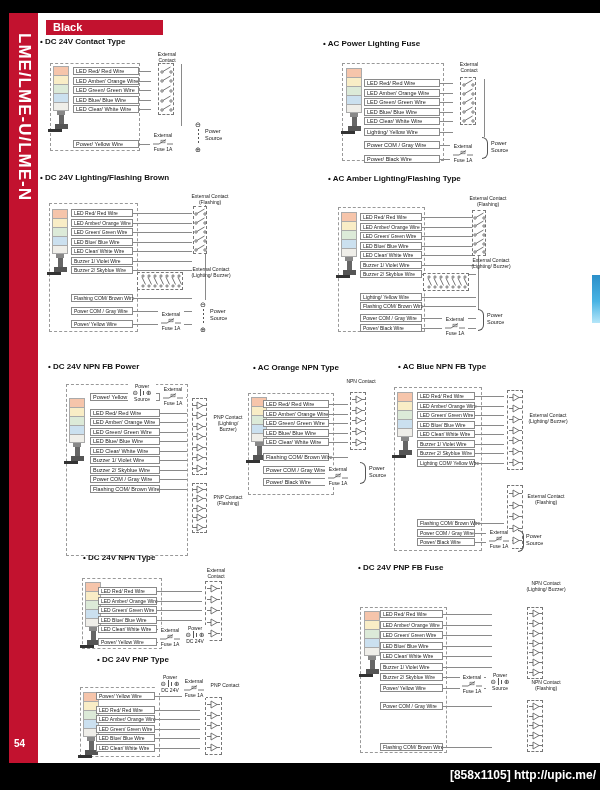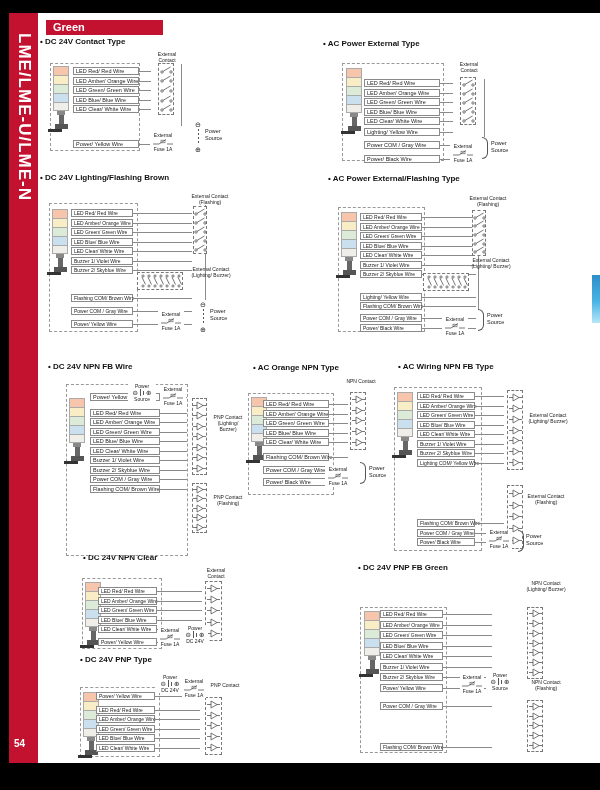--- a/index.html
+++ b/index.html
@@ -15,21 +15,21 @@
         writing-mode:vertical-rl;color:#fff;font-weight:bold;font-size:17px;letter-spacing:1px;white-space:nowrap}
   .pagenum{position:absolute;left:14px;top:738px;color:#fff;font-weight:bold;font-size:10px}
   .bluetab{position:absolute;left:592px;top:275px;width:8px;height:48px;
         background:linear-gradient(180deg,var(--tab1,#2b8fc9) 0%,var(--tab2,#49b4e4) 55%,var(--tab3,#b5e6f9) 100%)}
   .wiring-bar{position:absolute;left:46px;top:20px;width:110px;height:15px;background:var(--red,#c2122f);
         color:#fff;font-weight:bold;font-size:11px;line-height:15px;padding-left:7px}
   .sec-title{position:absolute;font-weight:bold;font-size:8px;white-space:nowrap;color:#111}
   #t1{left:40px;top:37px}   #t2{left:323px;top:39px}
   #t3{left:40px;top:173px}  #t4{left:328px;top:174px}
   #t5{left:48px;top:362px}  #t6{left:253px;top:363px} #t7{left:398px;top:362px}
-  #t8{left:83px;top:553px}  #t9{left:358px;top:563px} #t10{left:80px;top:655px}
+  #t8{left:83px;top:553px}  #t9{left:358px;top:563px} #t10{left:97px;top:655px}
 
   .diagram{position:absolute}
   .unitbox{position:absolute;border:1px dashed #999}
   .tower{position:absolute;width:16px}
   .tower .seg{height:9px;border:1px solid #aaa;border-bottom:none;box-sizing:border-box}
   .tower .seg:nth-child(5){border-bottom:1px solid #aaa}
   .tower .neck{width:8px;height:4px;background:#888;margin:0 auto}
   .tower .pole{width:5px;height:9px;background:#666;margin:0 auto}
   .tower .base{width:13px;height:5px;background:#555;margin:0 auto}
   .tower .cable{position:relative;left:-5px;width:14px;height:3px;background:#333}
@@ -194,38 +194,39 @@
   #d10 .cbox2{left:177px;top:122px;width:16px;height:52px}
   #d10 .clabel2{left:172px;top:101px;width:48px}
 </style>
 </head>
 <body>
 
 <div class="page">
   <div class="blk" id="frame-top"></div>
   <div class="blk" id="frame-left"></div>
   <div class="blk" id="frame-bottom"></div>
+  <div class="watermark">[858x1105] http://upic.me/</div>
 
   <div class="sidebar">
     <div class="vtext">LME/LME-U/LME-N</div>
   </div>
   <div class="pagenum">54</div>
   <div class="bluetab"></div>
 
-  <div class="wiring-bar">Green</div>
+  <div class="wiring-bar">Black</div>
 
   <div class="sec-title" id="t1">• DC 24V Contact Type</div>
-  <div class="sec-title" id="t2">• AC Power External Type</div>
+  <div class="sec-title" id="t2">• AC Power Lighting Fuse</div>
   <div class="sec-title" id="t3">• DC 24V Lighting/Flashing Brown</div>
-  <div class="sec-title" id="t4">• AC Power External/Flashing Type</div>
-  <div class="sec-title" id="t5">• DC 24V NPN FB Wire</div>
+  <div class="sec-title" id="t4">• AC Amber Lighting/Flashing Type</div>
+  <div class="sec-title" id="t5">• DC 24V NPN FB Power</div>
   <div class="sec-title" id="t6">• AC Orange NPN Type</div>
-  <div class="sec-title" id="t7">• AC Wiring NPN FB Type</div>
-  <div class="sec-title" id="t8">• DC 24V NPN Clear</div>
-  <div class="sec-title" id="t9">• DC 24V PNP FB Green</div>
+  <div class="sec-title" id="t7">• AC Blue NPN FB Type</div>
+  <div class="sec-title" id="t8">• DC 24V NPN Type</div>
+  <div class="sec-title" id="t9">• DC 24V PNP FB Fuse</div>
   <div class="sec-title" id="t10">• DC 24V PNP Type</div>
 
   <div class="diagram" id="d1">
     <div class="unitbox"></div>
     <div class="tower">
         <div class="seg" style="background: rgb(246, 197, 171);"></div>
         <div class="seg" style="background: rgb(249, 237, 198);"></div>
         <div class="seg" style="background: rgb(220, 234, 216);"></div>
         <div class="seg" style="background: rgb(203, 224, 239);"></div>
         <div class="seg" style="background: rgb(239, 238, 233);"></div>

